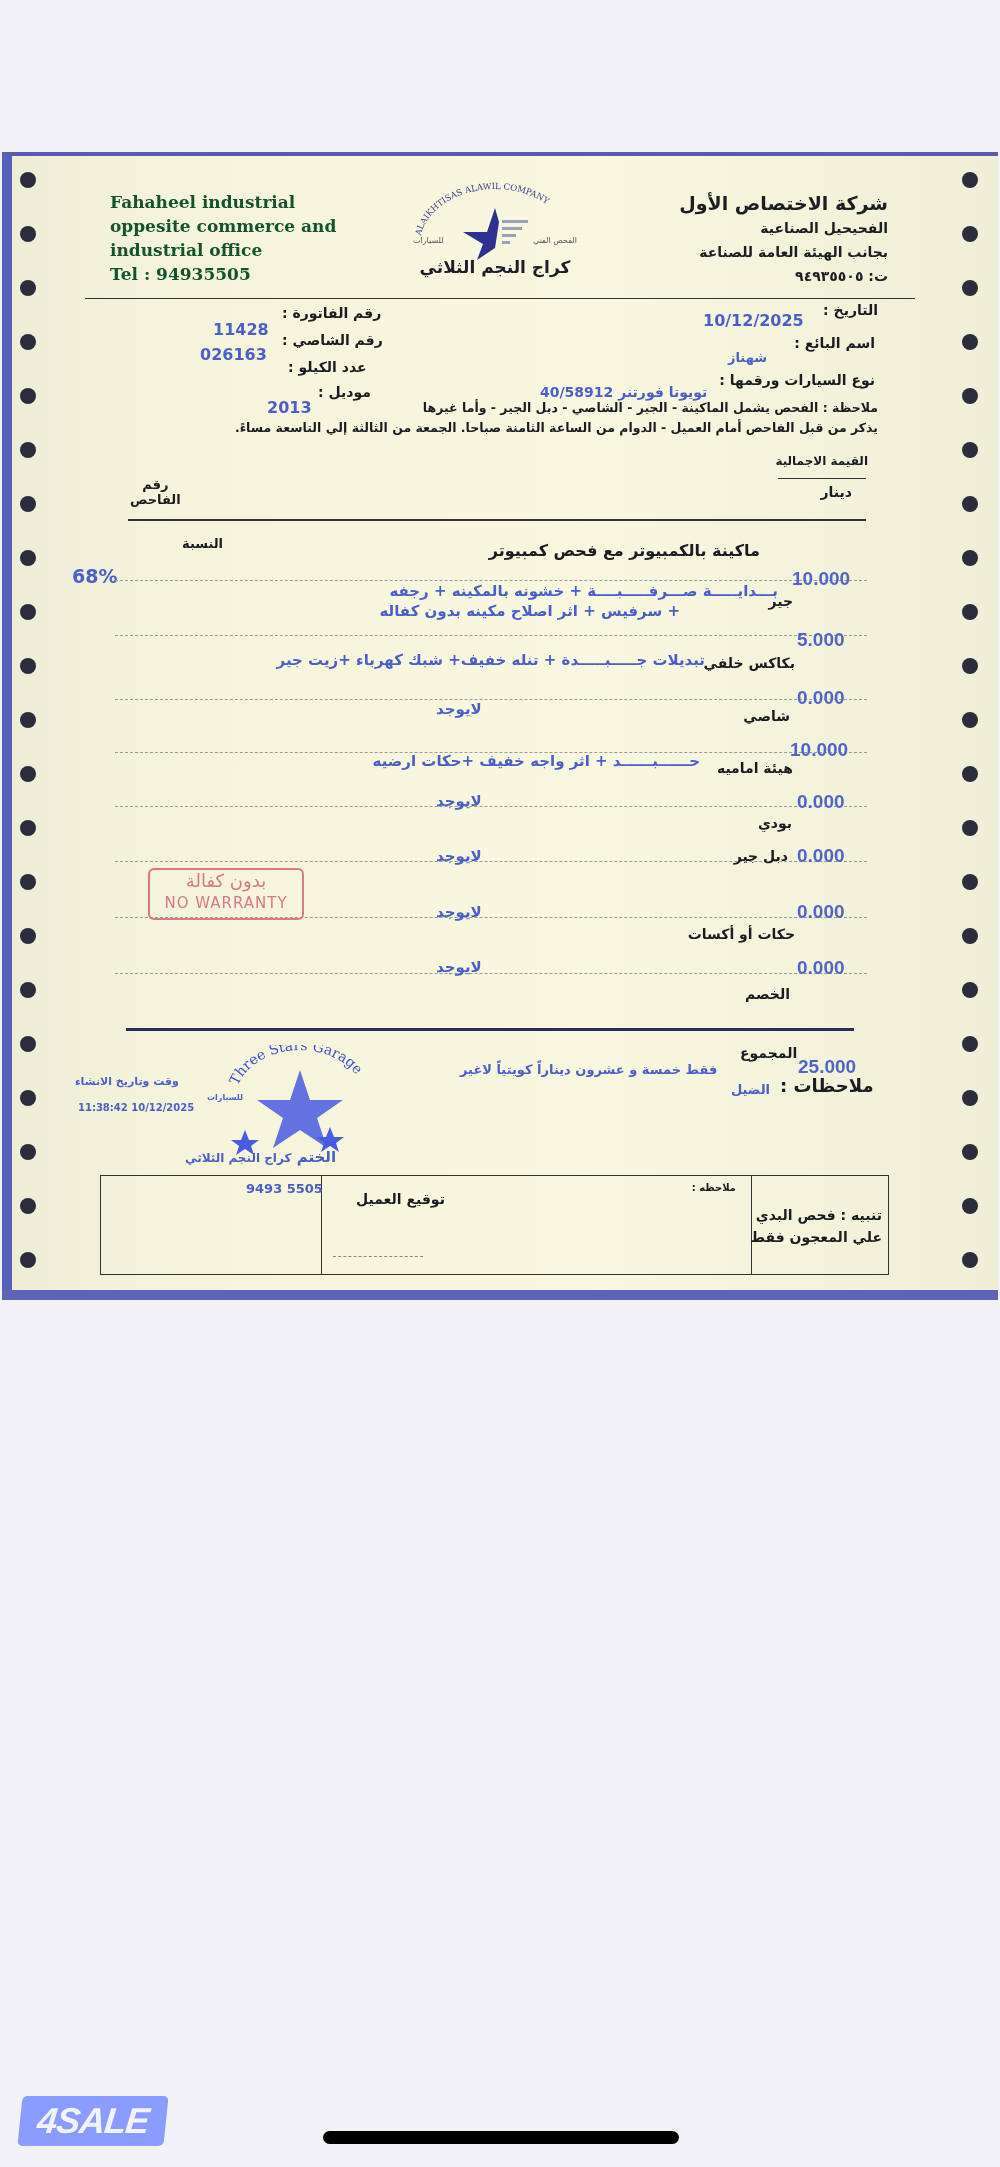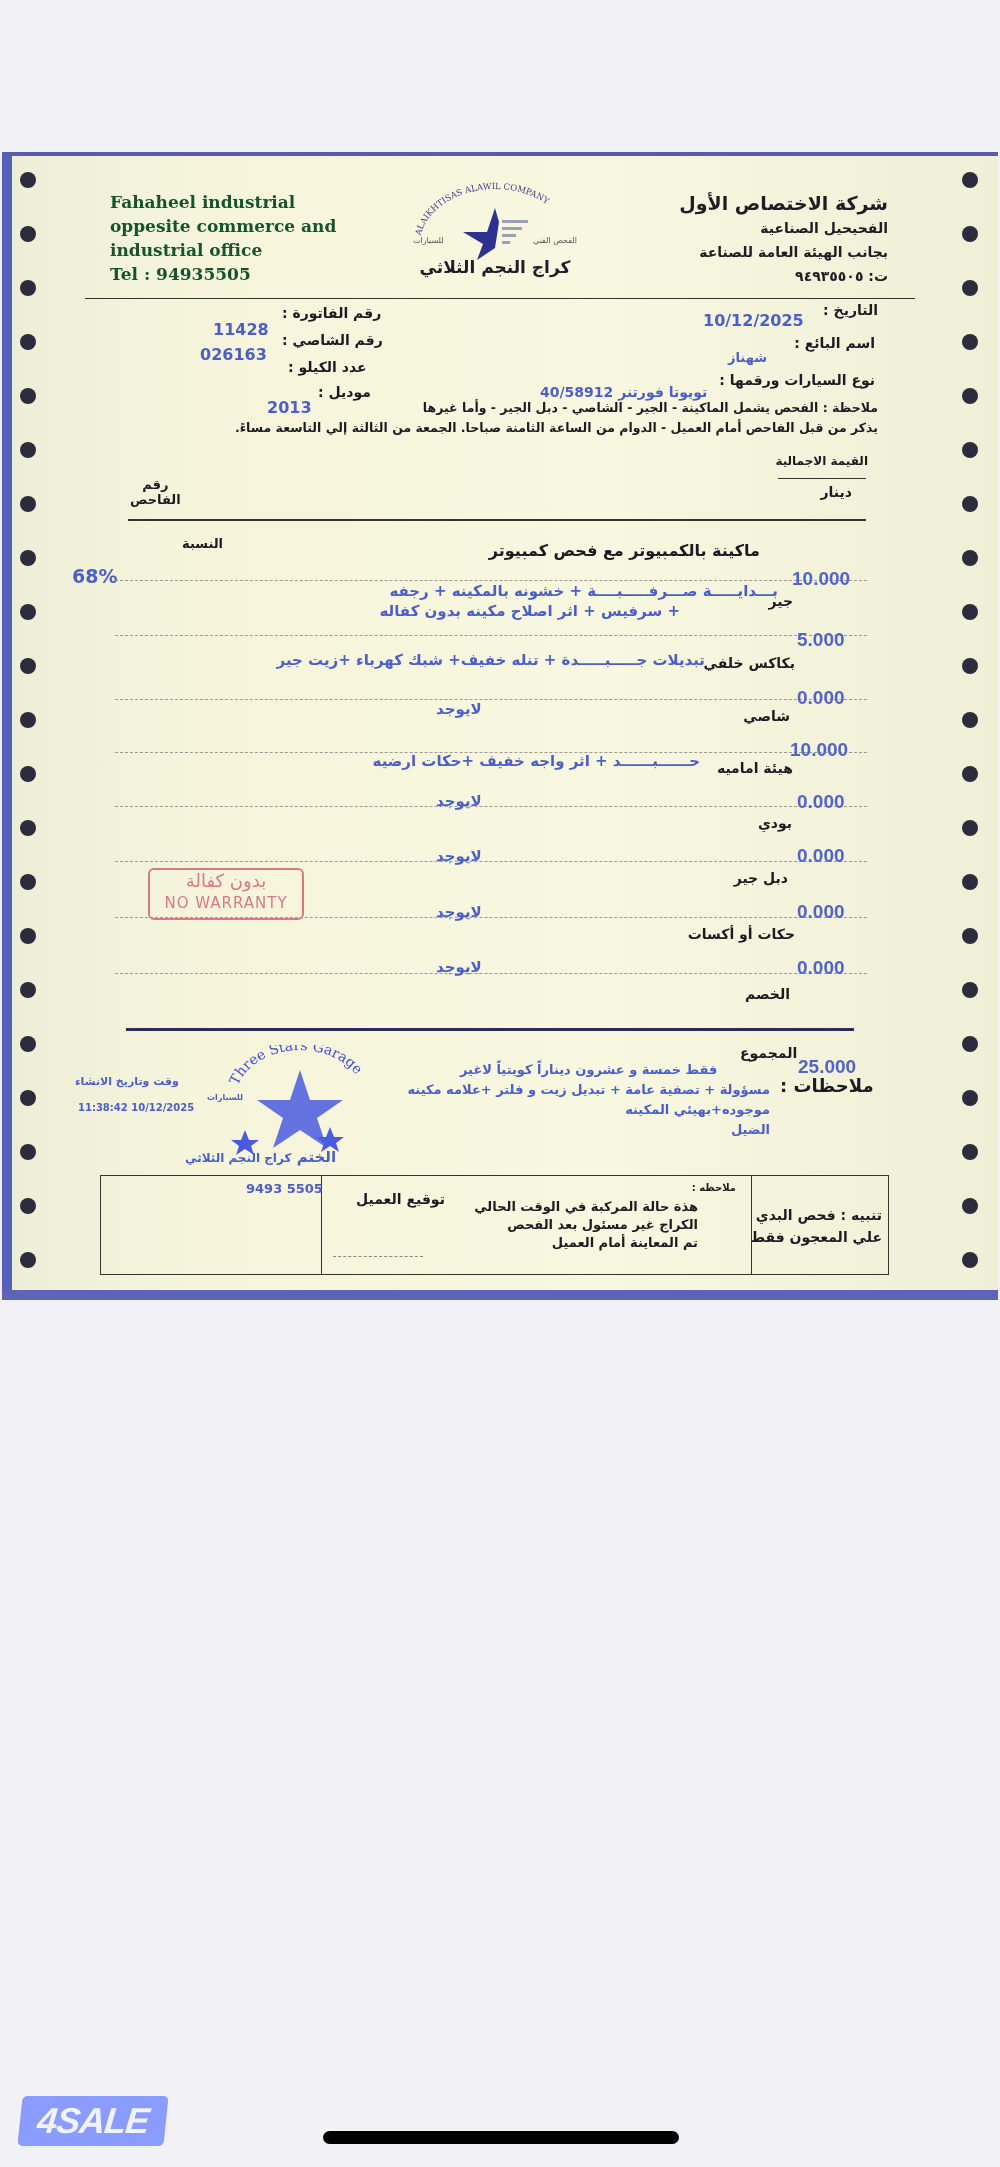--- a/index.html
+++ b/index.html
@@ -167,21 +167,21 @@
   <div class="abs lbl blk" style="right:207px;top:760px;">هيئة اماميه</div>
   <div class="abs desc ink" style="right:300px;top:752px;">حــــــبــــــد + اثر واجه خفيف +حكات ارضيه</div>
 
   <div class="dash" style="left:115px;top:806px;width:752px;"></div>
   <div class="abs amt" style="left:797px;top:791px;">0.000</div>
   <div class="abs lbl blk" style="right:208px;top:815px;">بودي</div>
   <div class="abs desc ink" style="left:436px;top:792px;">لايوجد</div>
 
   <div class="dash" style="left:115px;top:861px;width:752px;"></div>
   <div class="abs amt" style="left:797px;top:845px;">0.000</div>
-  <div class="abs lbl blk" style="right:212px;top:870px;">دبل جير</div>
+  <div class="abs lbl blk" style="right:212px;top:848px;">دبل جير</div>
   <div class="abs desc ink" style="left:436px;top:847px;">لايوجد</div>
 
   <div class="dash" style="left:115px;top:917px;width:752px;"></div>
   <div class="abs amt" style="left:797px;top:901px;">0.000</div>
   <div class="abs lbl blk" style="right:205px;top:926px;">حكات أو أكسات</div>
   <div class="abs desc ink" style="left:436px;top:903px;">لايوجد</div>
 
   <div class="dash" style="left:115px;top:973px;width:752px;"></div>
   <div class="abs amt" style="left:797px;top:957px;">0.000</div>
   <div class="abs lbl blk" style="right:210px;top:986px;">الخصم</div>
@@ -193,21 +193,20 @@
   <div style="font-size:15px;letter-spacing:1px;">NO WARRANTY</div>
 </div>
 
 <div class="rule" style="left:126px;top:1028px;width:728px;height:3px;background:#2a2d5a;"></div>
 
 <div class="abs lbl blk" style="left:740px;top:1045px;font-size:14px;">المجموع</div>
 <div class="abs amt" style="left:798px;top:1056px;">25.000</div>
 <div class="abs ink" style="left:460px;top:1062px;font-size:13px;direction:rtl;">فقط خمسة و عشرون ديناراً كويتياً لاغير</div>
 <div class="abs blk" style="left:780px;top:1075px;font-size:18px;font-weight:bold;direction:rtl;">ملاحظات :</div>
 <div class="abs desc ink" style="right:230px;top:1080px;font-size:13px;width:430px;line-height:20px;">
-  <div>مسؤولة + تصفية عامة + تبديل زيت و فلتر +علامه مكينه موجوده+بهيئي المكينه</div>
   <div>الضيل</div>
 </div>
 <div class="abs ink" style="left:75px;top:1075px;font-size:11px;direction:rtl;">وقت وتاريخ الانشاء</div>
 <div class="abs ink" style="left:78px;top:1102px;font-size:10px;">11:38:42 10/12/2025</div>
 
 <div class="abs stamp-star">
   <svg width="150" height="110" viewBox="0 0 150 110">
     <defs>
         <path id="arc2" d="M10,55 A65,50 0 0 1 140,55"></path>
       </defs>
@@ -223,25 +222,20 @@
   <span style="font-size:12px;">كراج النجم الثلاثي</span>
 </div>
 
 <div class="foot-box">
   <div class="cell" style="left:220px;"></div>
   <div class="cell" style="left:650px;"></div>
   <div class="abs ink" style="left:145px;top:5px;font-size:13px;">9493 5505</div>
   <div class="abs lbl blk" style="left:255px;top:15px;font-size:14px;">توقيع العميل</div>
   <div class="dash" style="left:232px;top:80px;width:90px;border-top-color:#888;"></div>
   <div class="abs lbl blk" style="right:152px;top:6px;font-size:10px;">ملاحظه :</div>
-  <div class="abs blk" style="right:190px;top:22px;font-size:13px;font-weight:bold;direction:rtl;text-align:right;line-height:18px;">
-    <div>هذة حالة المركبة في الوقت الحالي</div>
-    <div>الكراج غير مسئول بعد الفحص</div>
-    <div>تم المعاينة أمام العميل</div>
-  </div>
   <div class="abs blk" style="right:6px;top:28px;font-size:14px;font-weight:bold;direction:rtl;text-align:right;line-height:22px;">
     <div>تنبيه : فحص البدي</div>
     <div>علي المعجون فقط</div>
   </div>
 </div>
 
 <div class="abs logo4sale">4SALE</div>
 <div class="abs home-indicator"></div>
 
 </body></html>

